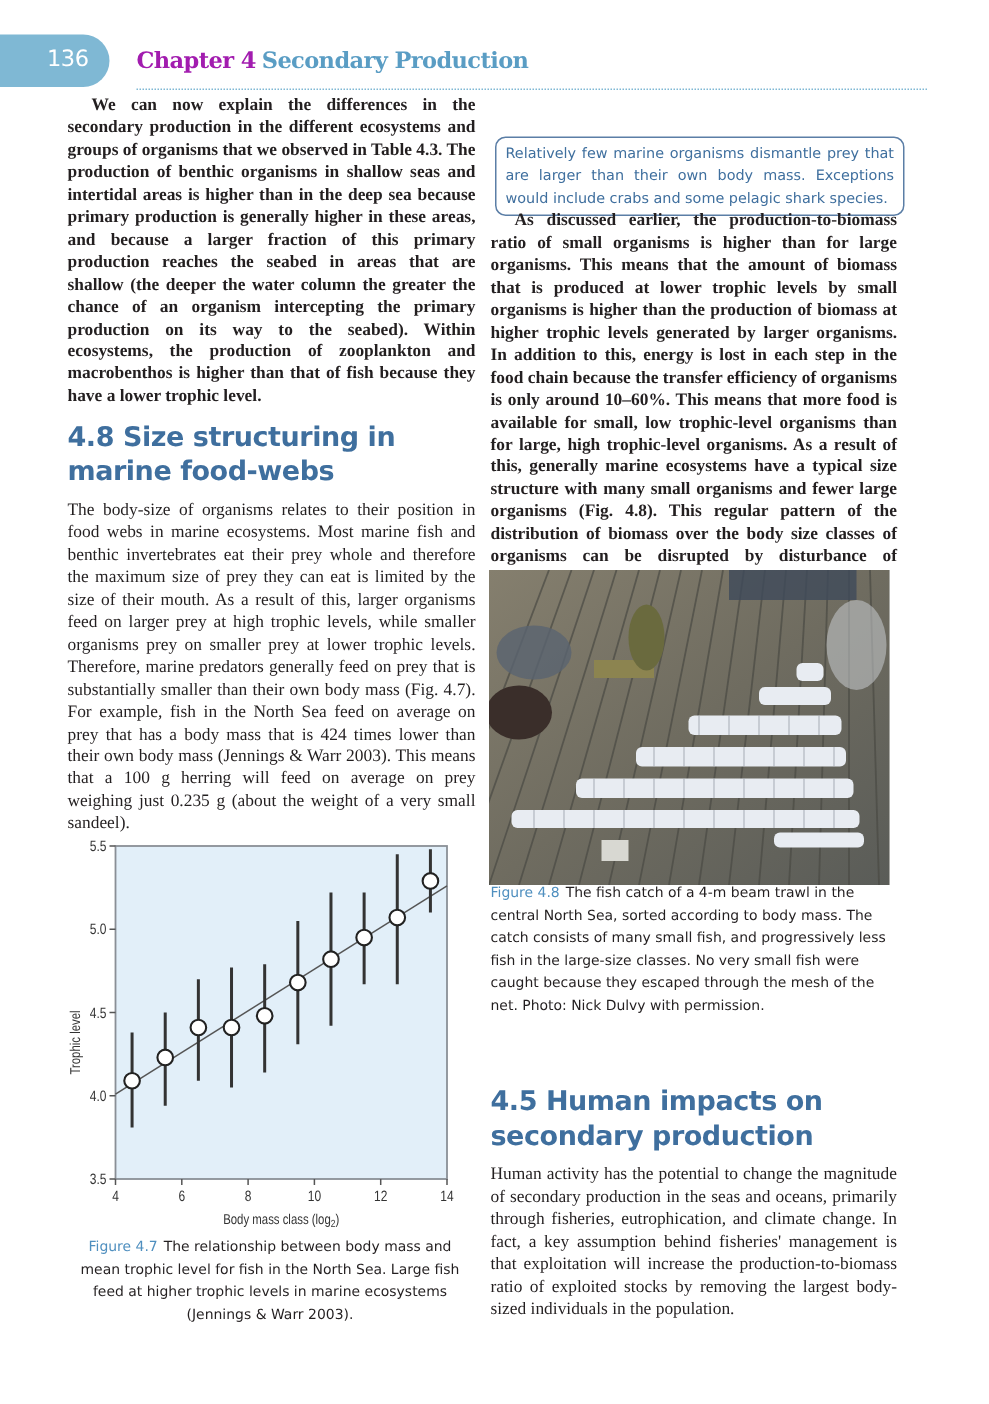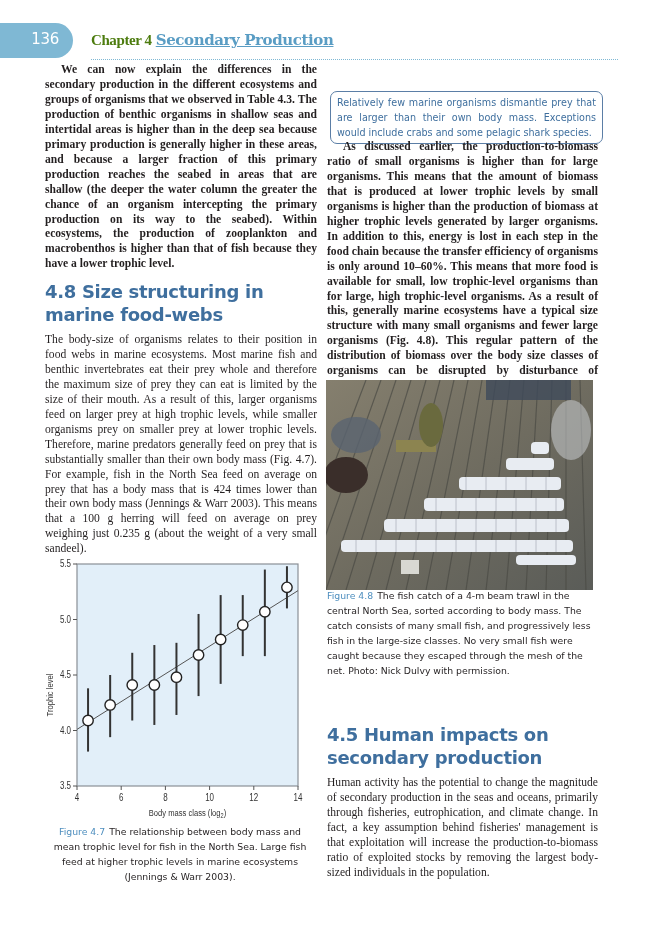--- a/index.html
+++ b/index.html
@@ -3,22 +3,22 @@
 <meta charset="utf-8">
 <style>
   html, body { margin: 0; padding: 0; background: #ffffff; }
   body { width: 659px; height: 936px; position: relative; overflow: hidden; font-family: "DejaVu Serif", serif; color: #231f20; }
   .abs { position: absolute; }
 
   
   .page-tab { left: 0; top: 23px; width: 73px; height: 35px; background: #7fb8d4; border-radius: 0 18px 18px 0; }
   .page-num { position: absolute; right: 14px; top: 7px; font-family: "DejaVu Sans", sans-serif; font-weight: normal; font-size: 15px; color: #ffffff; letter-spacing: -0.3px; }
   .chapter { left: 91px; top: 31px; font-family: "DejaVu Serif", serif; font-weight: bold; font-size: 15px; white-space: nowrap; letter-spacing: -0.4px; }
-  .chapter .num { color: #4d7c0f; font-family: Liberation Serif, serif; }
-  .chapter .title { color: #5a9dc4; margin-left: 4px; text-decoration: underline; }
+  .chapter .num { color: #a21caf; }
+  .chapter .title { color: #5a9dc4; margin-left: 4px; }
   .dotline { left: 91px; top: 59px; width: 527px; height: 0; border-top: 1.5px dotted #7fb8d4; }
 
   
   .para { font-family: "Liberation Serif", serif; font-size: 11.6px; line-height: 14.95px; text-align: justify; color: #231f20; }
   .indent { text-indent: 16px; font-weight: bold; }
   .heading { font-family: "DejaVu Sans", sans-serif; font-weight: bold; color: #3f6f9e; font-size: 18px; line-height: 23px; letter-spacing: -0.3px; }
 
   .note { left: 330px; top: 74px; width: 259px; padding: 3px 6px 3px 6px; border: 1.2px solid #5b7ea6; border-radius: 7px; font-family: "DejaVu Sans", sans-serif; font-size: 9.6px; line-height: 15px; color: #3f6f9e; text-align: justify; margin-top: 17px; }
 
   .caption { font-family: "DejaVu Sans", sans-serif; font-size: 9.3px; line-height: 15px; color: #231f20; }

